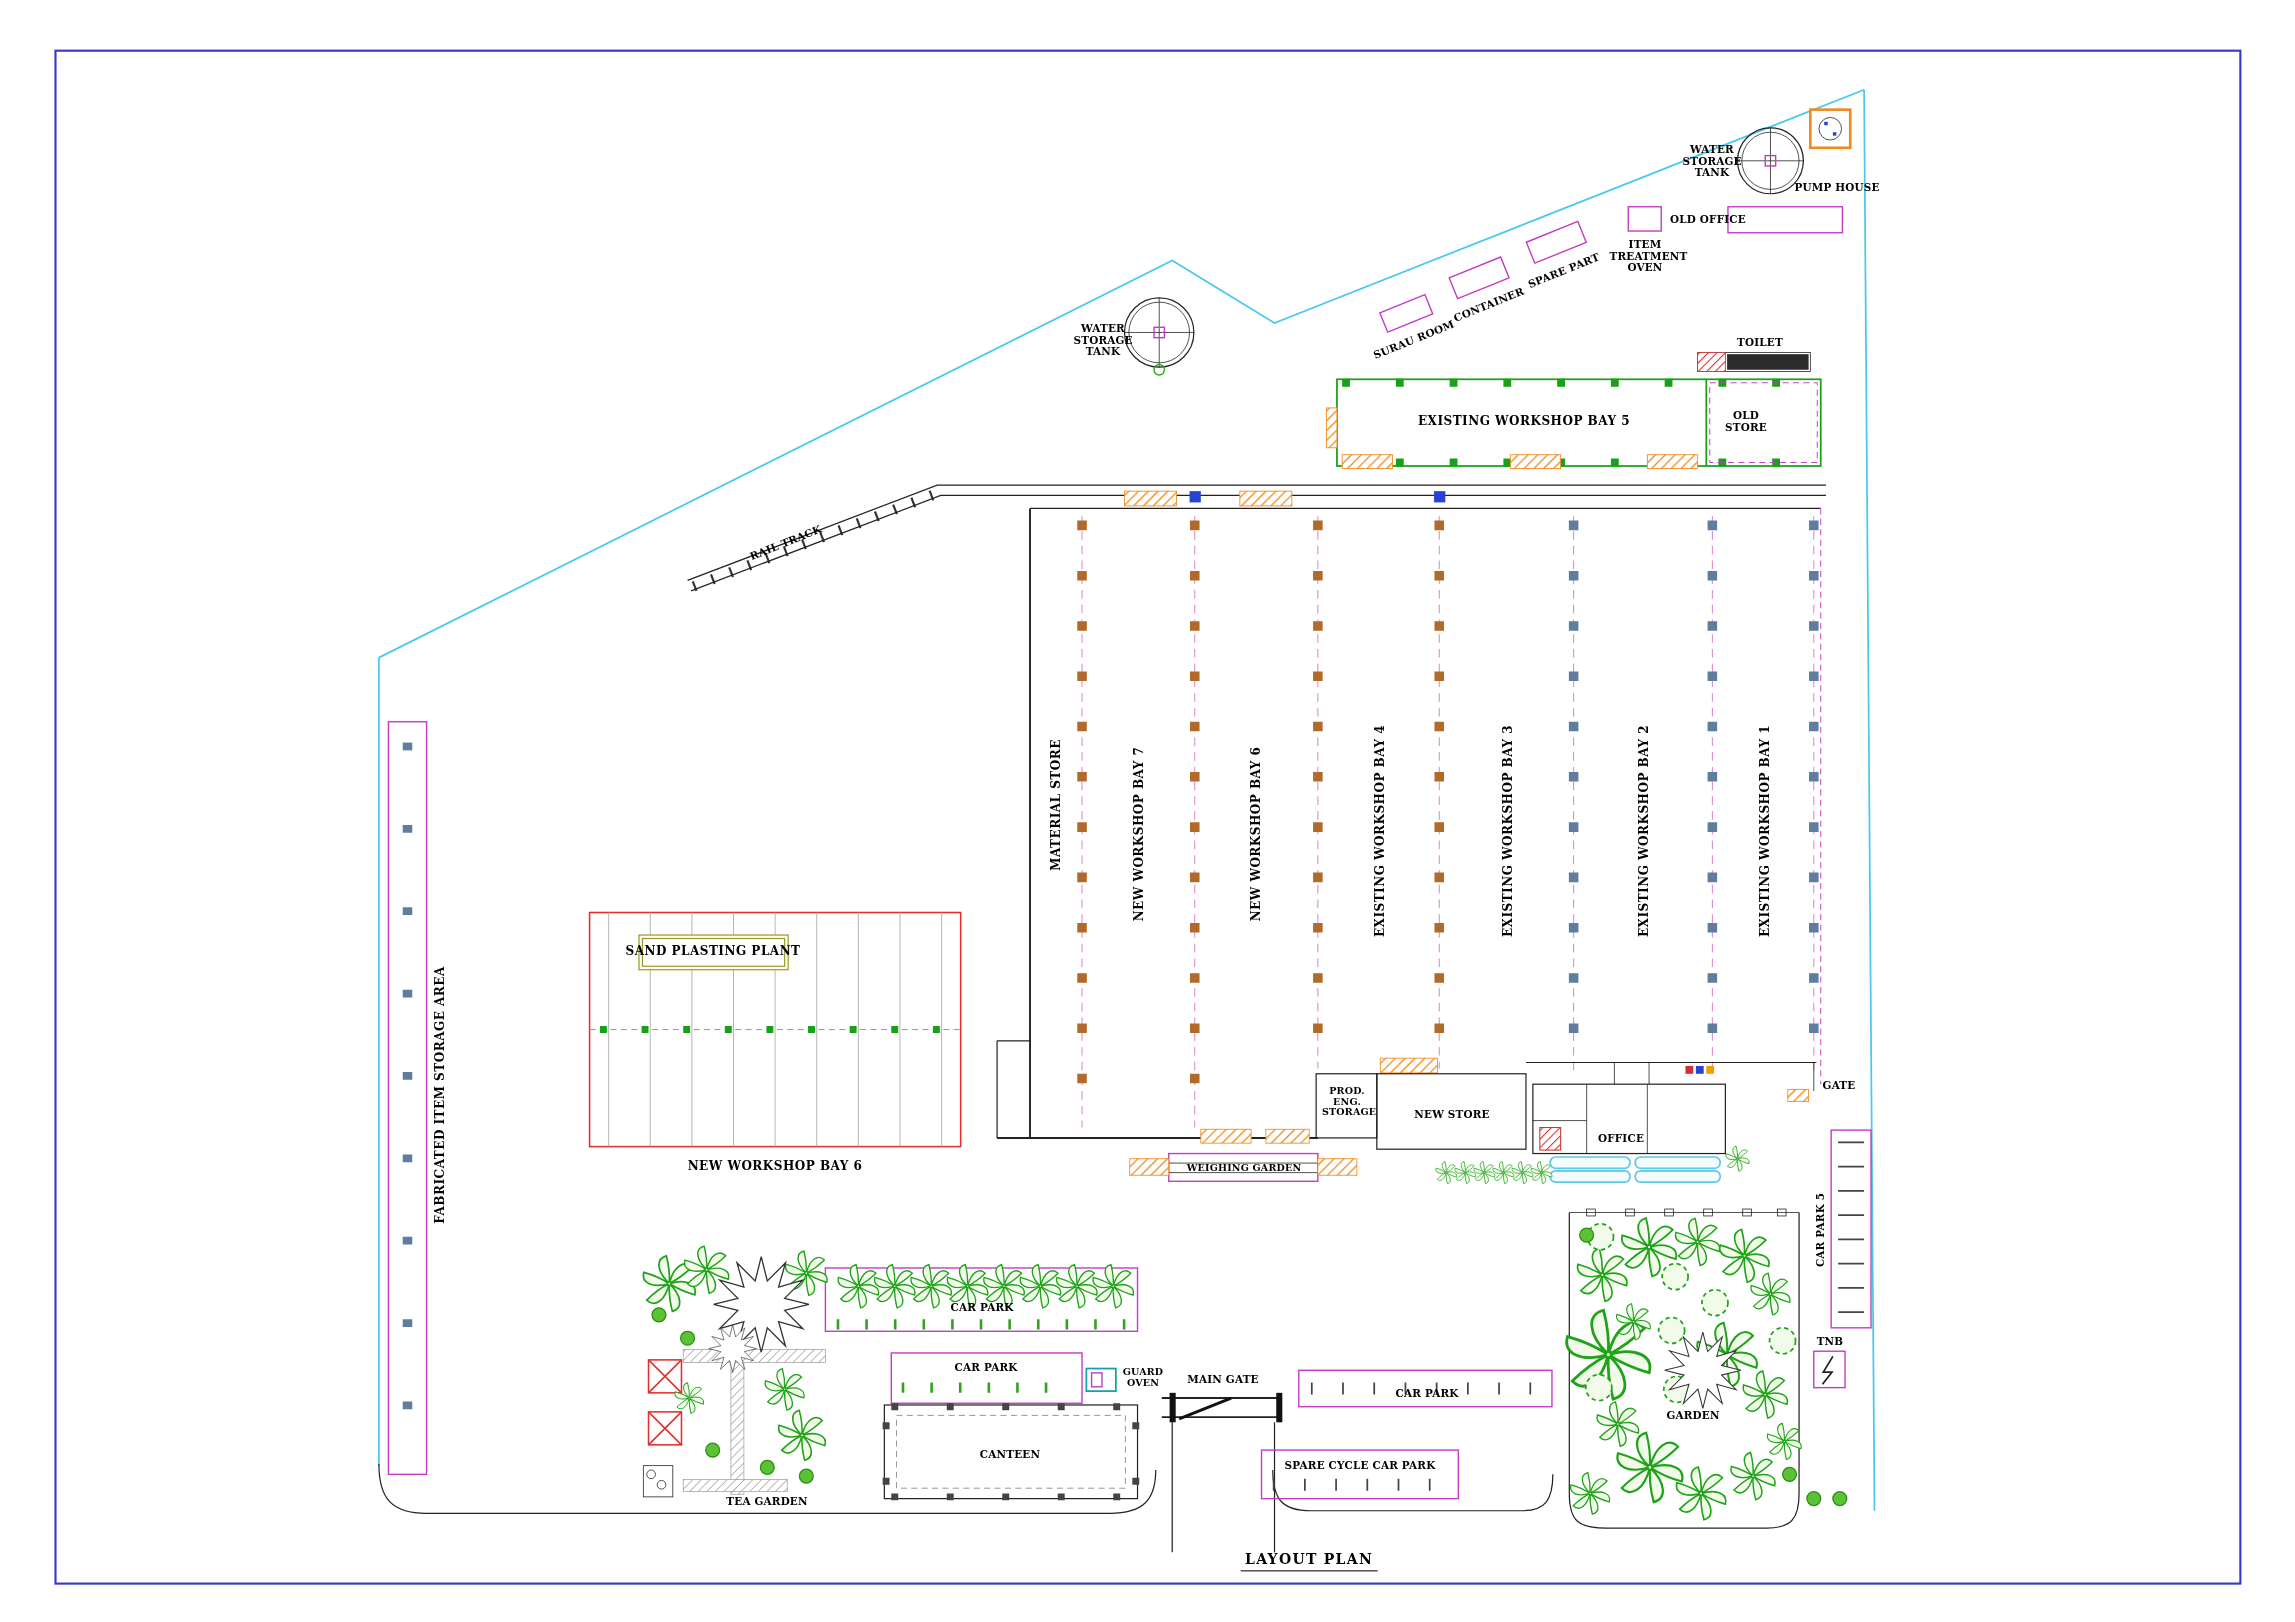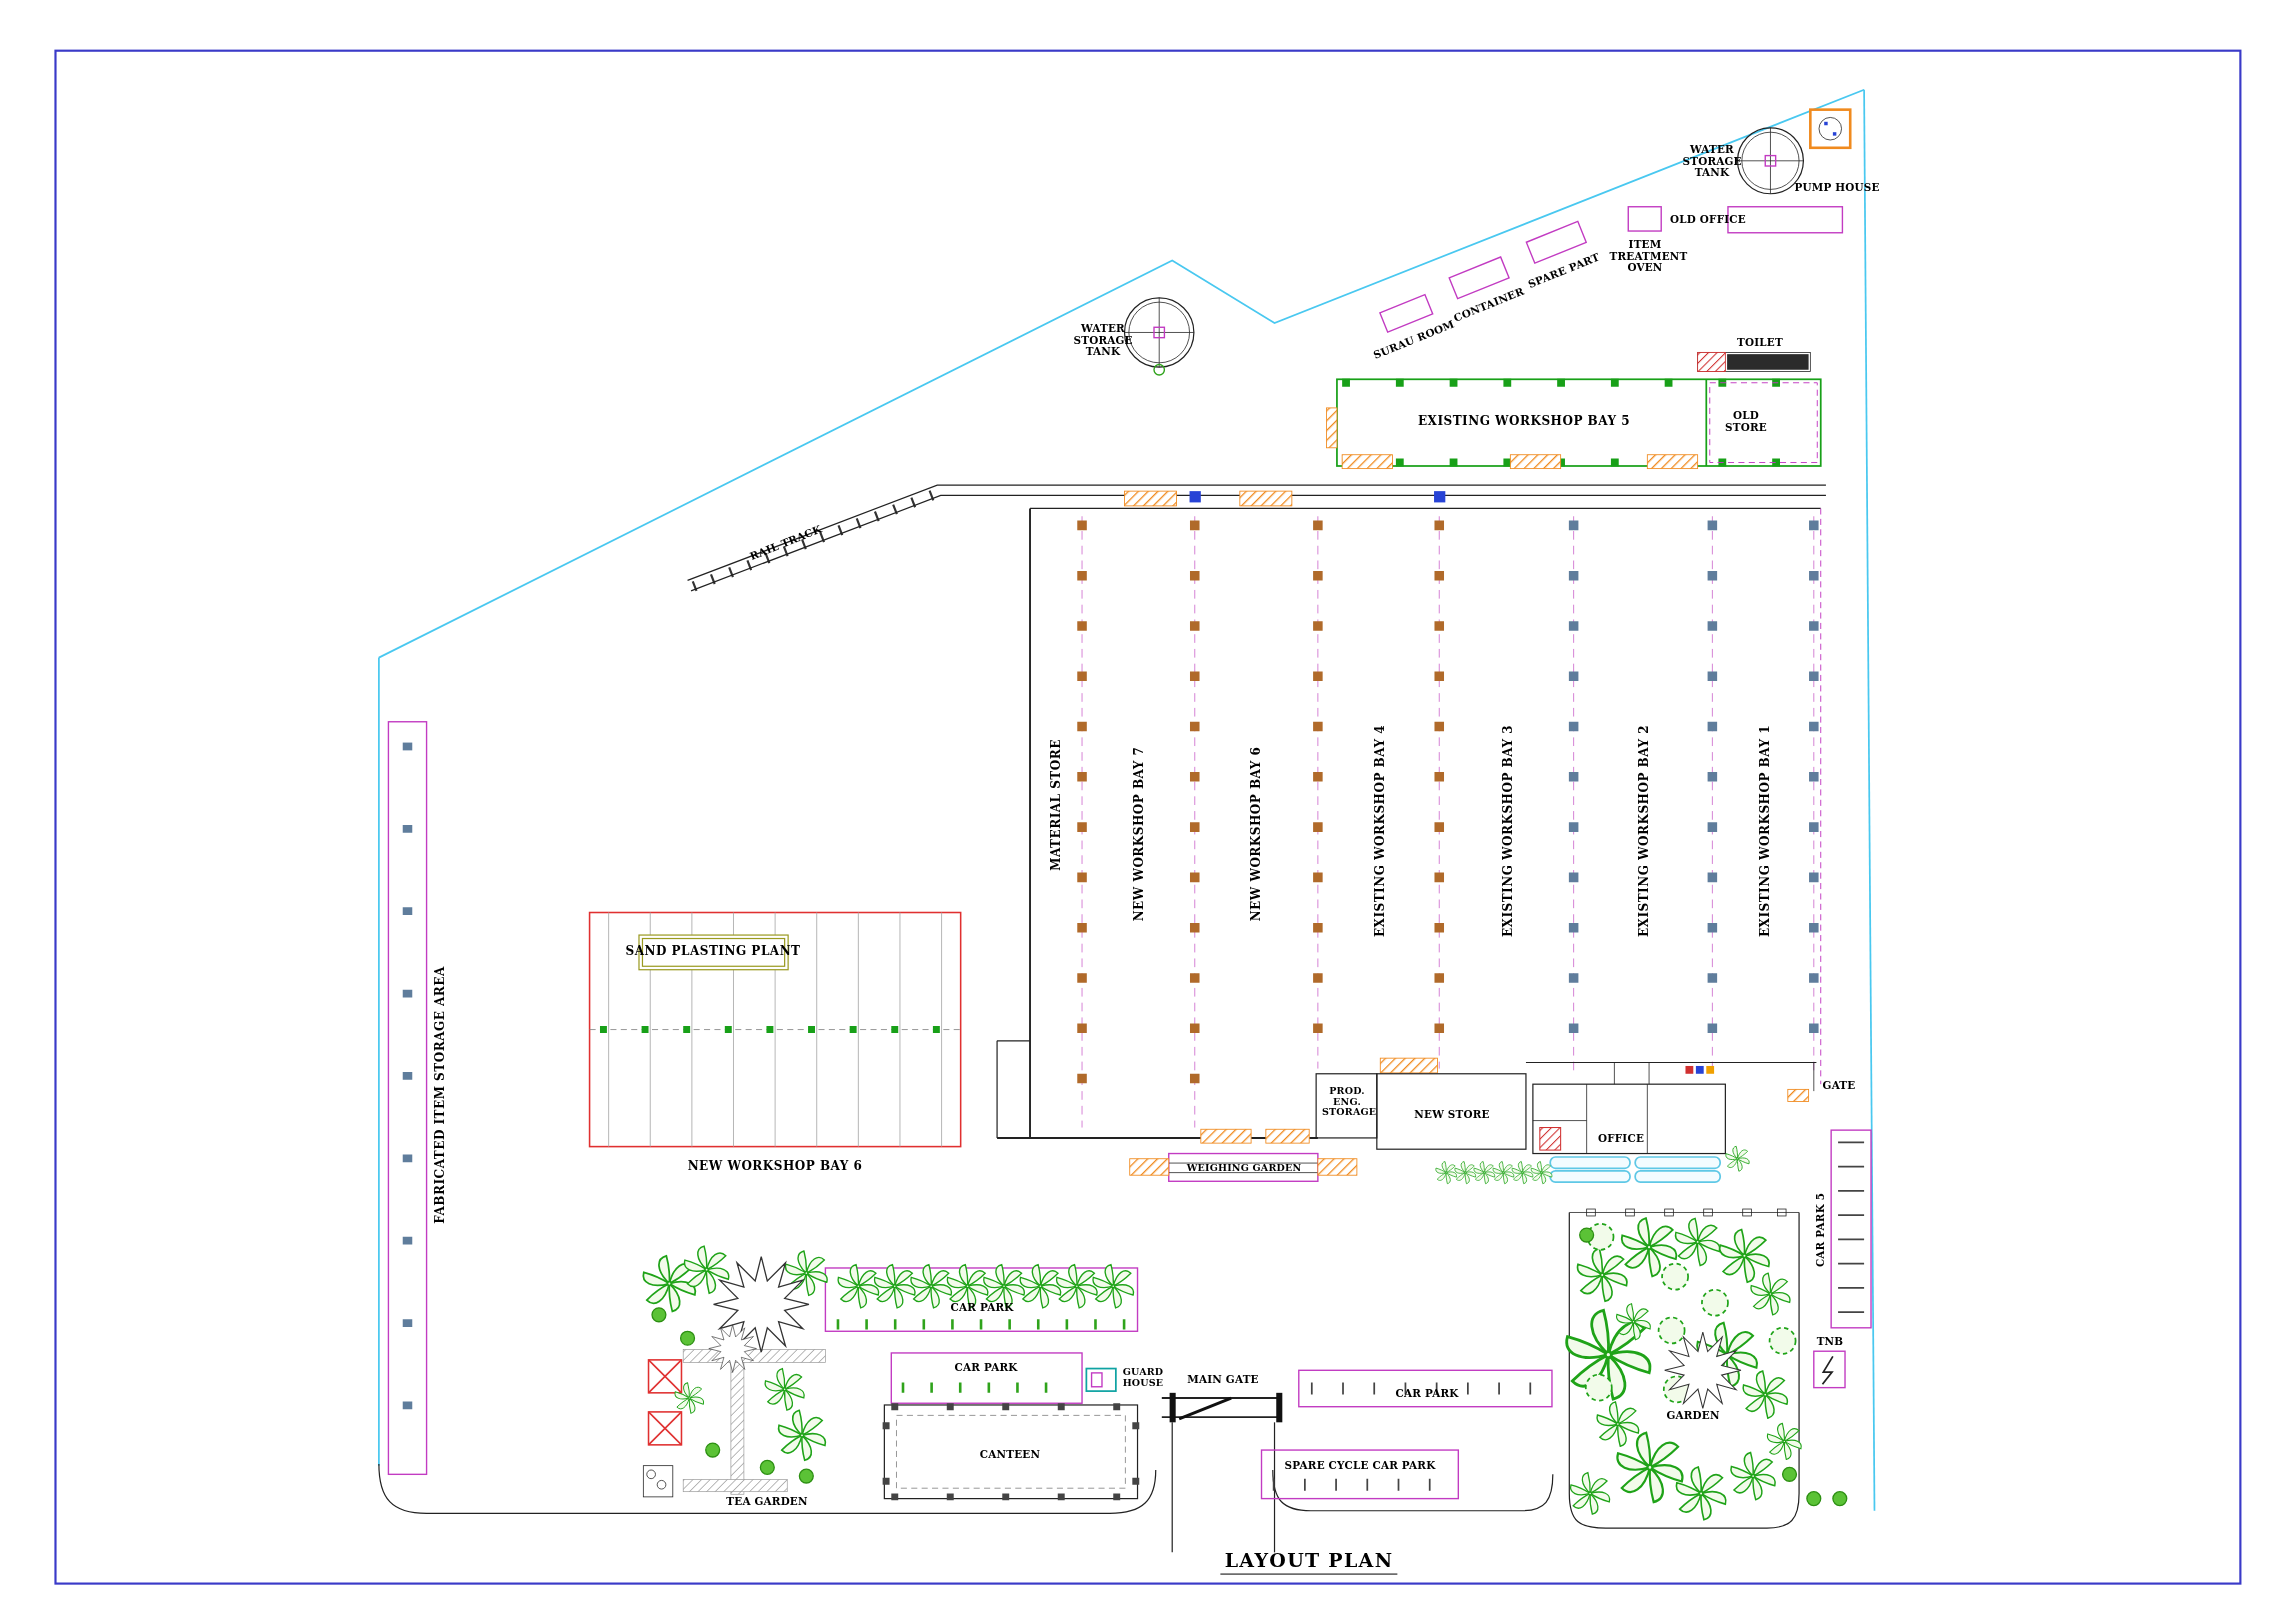--- a/index.html
+++ b/index.html
@@ -6,21 +6,21 @@
   .sheet{position:relative;width:2295px;height:1623px;background:#fff;overflow:hidden;
          font-family:"DejaVu Serif", serif;}
   
   .lbl{position:absolute;font-weight:700;font-size:10.4px;color:#000;line-height:1.12;
        text-align:center;white-space:nowrap;transform:translate(-50%,-50%);letter-spacing:0.2px;}
   .wrap{white-space:normal;}
   .v{transform:translate(-50%,-50%) rotate(-90deg);}
   .r22{transform:translate(-50%,-50%) rotate(-22deg);}
   .md{font-size:12px;letter-spacing:0.5px;}
   .sm{font-size:9.5px;}
-  .title{font-size:19px;border-bottom:1.7px solid #000;padding:0 4.3px 2.6px;letter-spacing:1.3px;}
+  .title{font-size:14px;border-bottom:1.7px solid #000;padding:0 4.3px 2.6px;letter-spacing:1.3px;}
   
   svg.plan{position:absolute;left:0;top:0;}
   .k {stroke:#222;fill:none;stroke-width:1.4;}
   .k1{stroke:#222;fill:none;stroke-width:.9;}
   .k2{stroke:#222;fill:none;stroke-width:2.2;}
   .cyan{stroke:#49C8F0;fill:none;stroke-width:2;}
   .mg {stroke:#C23BC2;fill:none;stroke-width:1.6;}
   .mgd{stroke:#C23BC2;fill:none;stroke-width:1.1;stroke-dasharray:7 5;}
   .grn{stroke:#18A018;fill:none;stroke-width:2;}
   .red{stroke:#E03030;fill:none;stroke-width:1.8;}
@@ -422,21 +422,21 @@
 <div class="lbl" style="left:1452px;top:1115px">NEW STORE</div>
 <div class="lbl" style="left:1621px;top:1139px">OFFICE</div>
 <div class="lbl" style="left:1839px;top:1086px">GATE</div>
 <div class="lbl sm" style="left:1244px;top:1168px">WEIGHING GARDEN</div>
 
 <div class="lbl v" style="left:1821px;top:1230px">CAR PARK 5</div>
 <div class="lbl" style="left:1830px;top:1342px">TNB</div>
 <div class="lbl" style="left:1693px;top:1416px">GARDEN</div>
 <div class="lbl" style="left:1427px;top:1394px">CAR PARK</div>
 <div class="lbl" style="left:1223px;top:1380px">MAIN GATE</div>
-<div class="lbl wrap sm" style="left:1143px;top:1378px;width:49px">GUARD HOUSE</div>
+<div class="lbl wrap sm" style="left:1143px;top:1378px;width:49px">GUARD OVEN</div>
 <div class="lbl" style="left:982px;top:1308px">CAR PARK</div>
 <div class="lbl" style="left:986px;top:1368px">CAR PARK</div>
 <div class="lbl" style="left:1010px;top:1455px">CANTEEN</div>
 <div class="lbl" style="left:1360px;top:1466px">SPARE CYCLE CAR PARK</div>
 <div class="lbl" style="left:767px;top:1502px">TEA GARDEN</div>
 
 <div class="lbl title" style="left:1309px;top:1562px">LAYOUT PLAN</div>
 
 </div>
 

